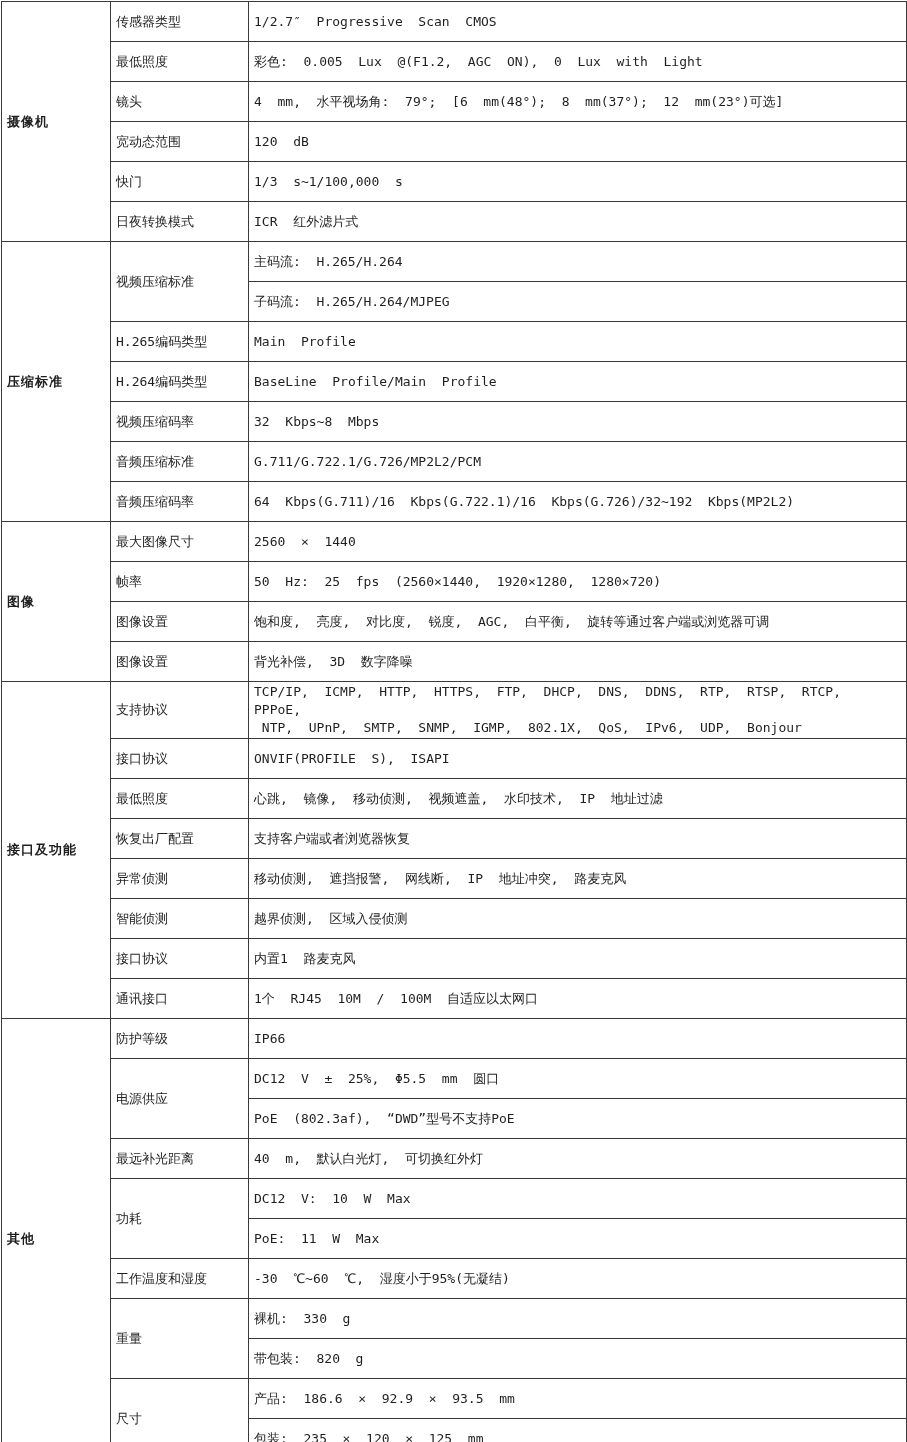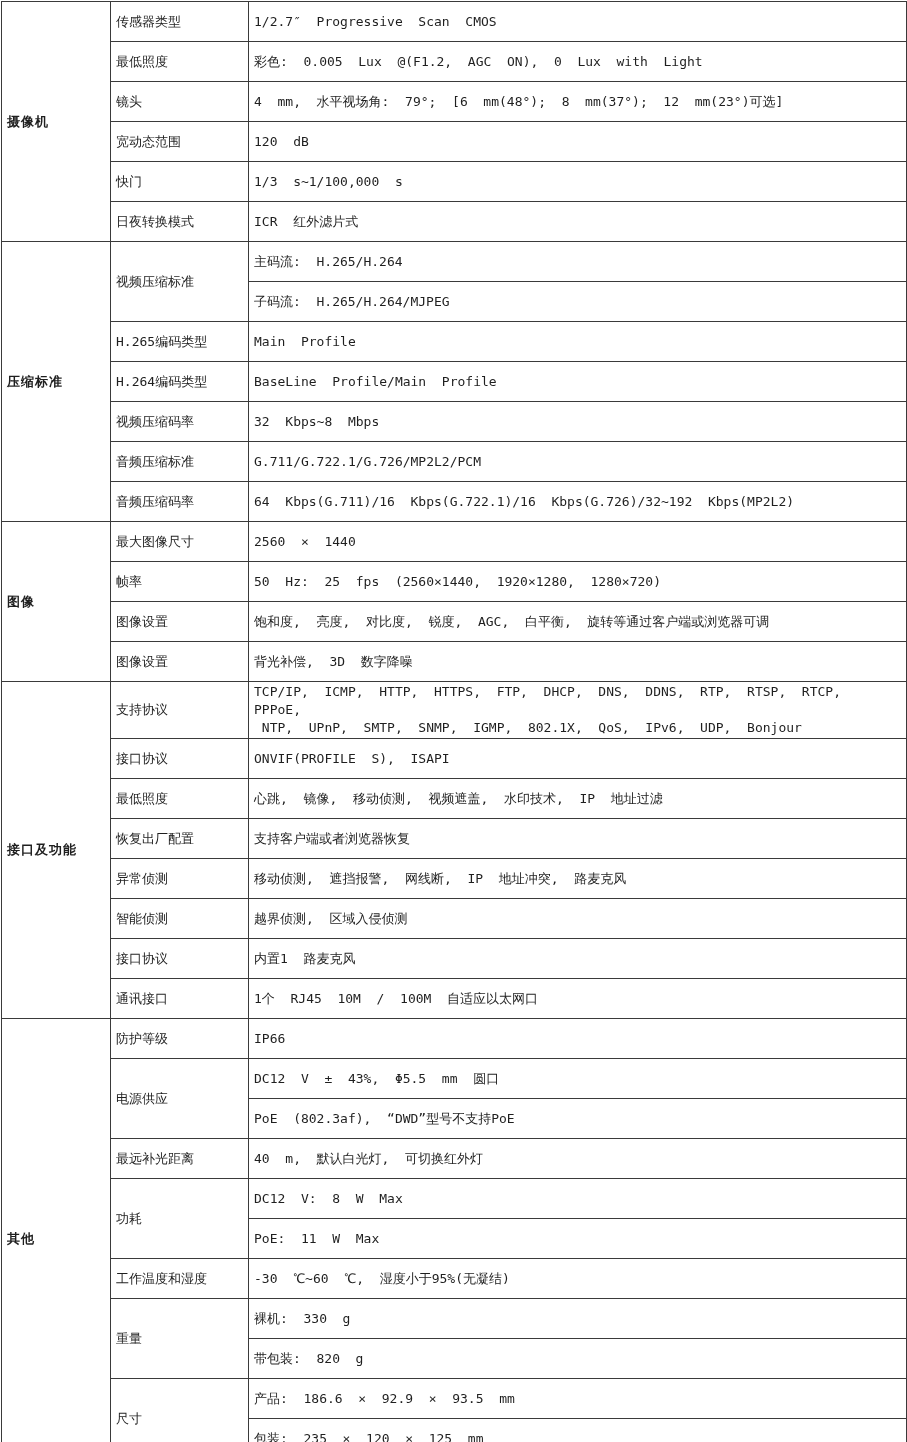--- a/index.html
+++ b/index.html
@@ -152,32 +152,32 @@
         <td class="label" rowspan="1">通讯接口</td>
         <td class="value">1个  RJ45  10M  /  100M  自适应以太网口</td>
       </tr>
       <tr>
         <td class="cat" rowspan="11">其他</td>
         <td class="label" rowspan="1">防护等级</td>
         <td class="value">IP66</td>
       </tr>
       <tr>
         <td class="label" rowspan="2">电源供应</td>
-        <td class="value">DC12  V  ±  43%,  Φ5.5  mm  圆口</td>
+        <td class="value">DC12  V  ±  25%,  Φ5.5  mm  圆口</td>
       </tr>
       <tr>
         <td class="value">PoE  (802.3af),  “DWD”型号不支持PoE</td>
       </tr>
       <tr>
         <td class="label" rowspan="1">最远补光距离</td>
         <td class="value">40  m,  默认白光灯,  可切换红外灯</td>
       </tr>
       <tr>
         <td class="label" rowspan="2">功耗</td>
-        <td class="value">DC12  V:  8  W  Max</td>
+        <td class="value">DC12  V:  10  W  Max</td>
       </tr>
       <tr>
         <td class="value">PoE:  11  W  Max</td>
       </tr>
       <tr>
         <td class="label" rowspan="1">工作温度和湿度</td>
         <td class="value">-30  ℃~60  ℃,  湿度小于95%(无凝结)</td>
       </tr>
       <tr>
         <td class="label" rowspan="2">重量</td>

